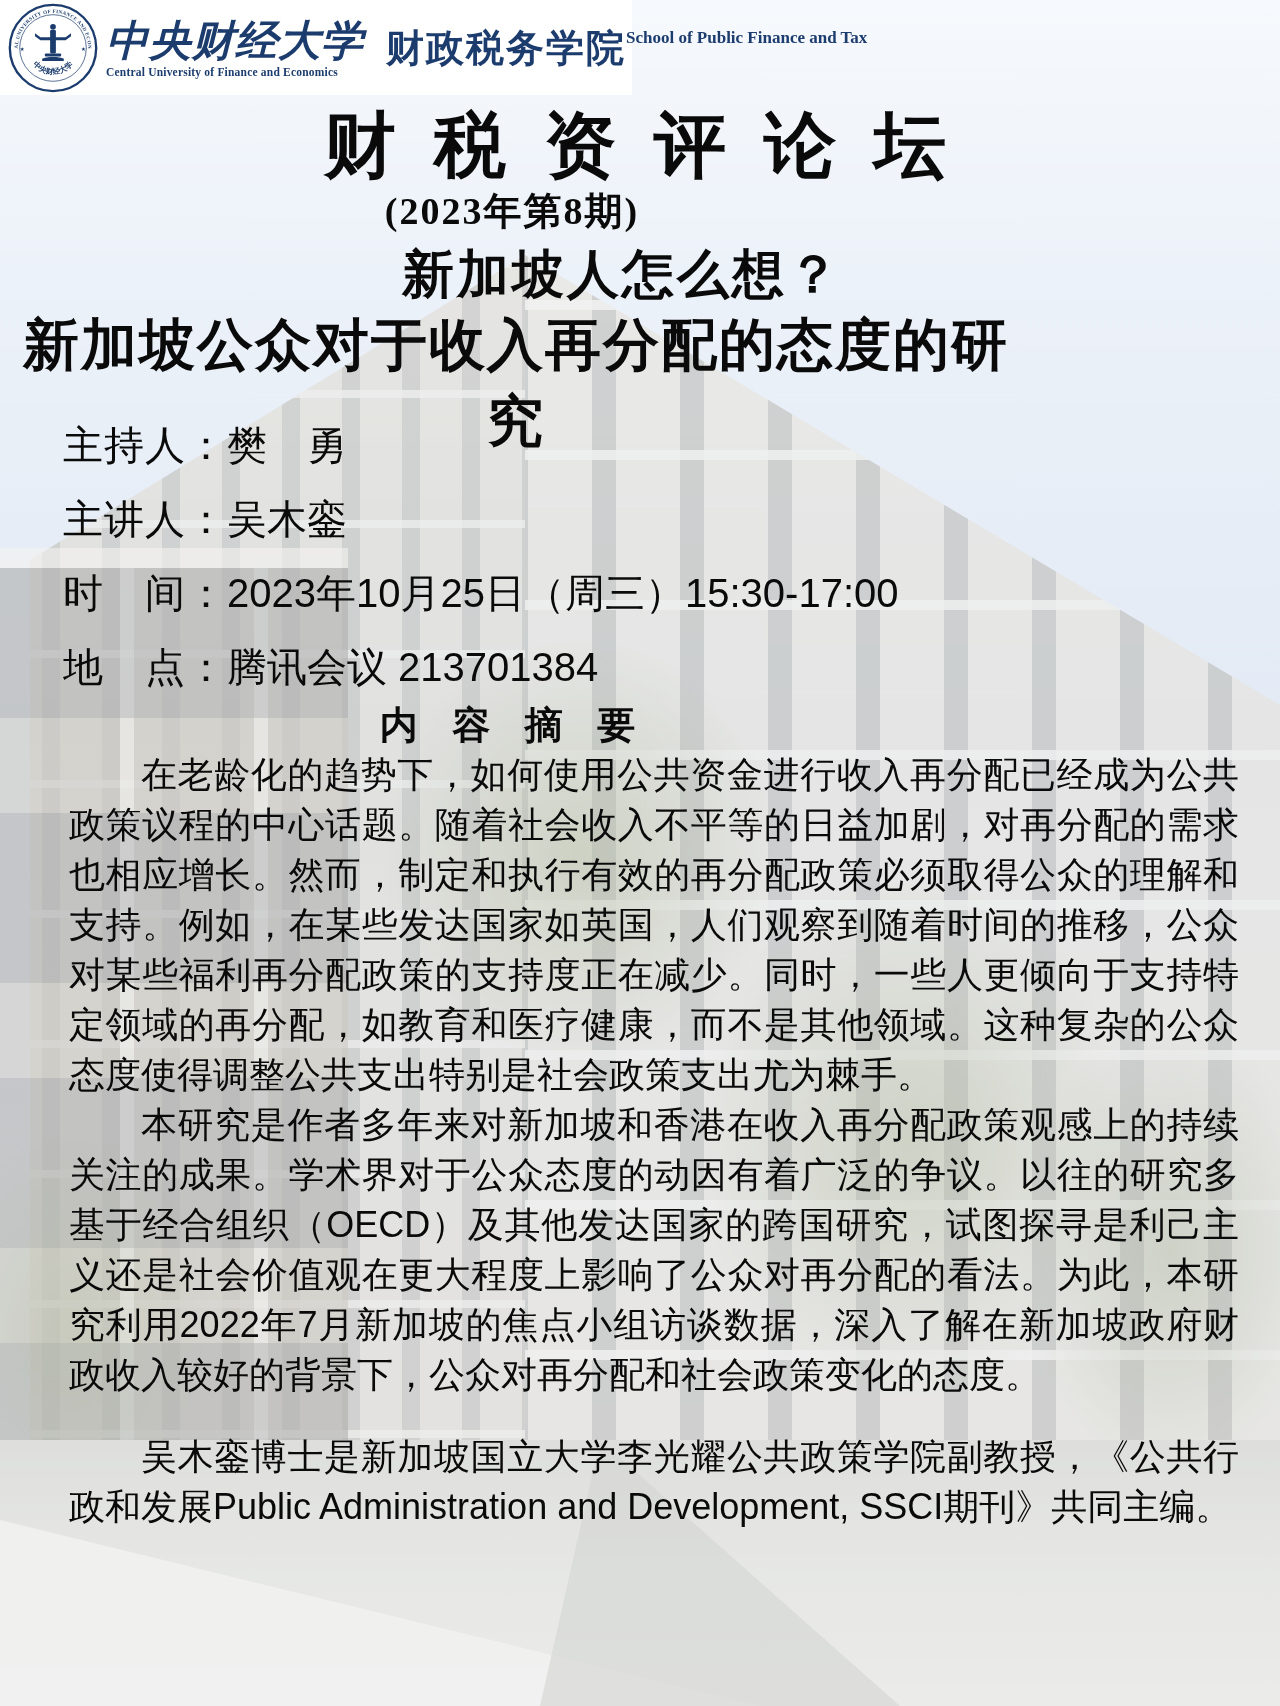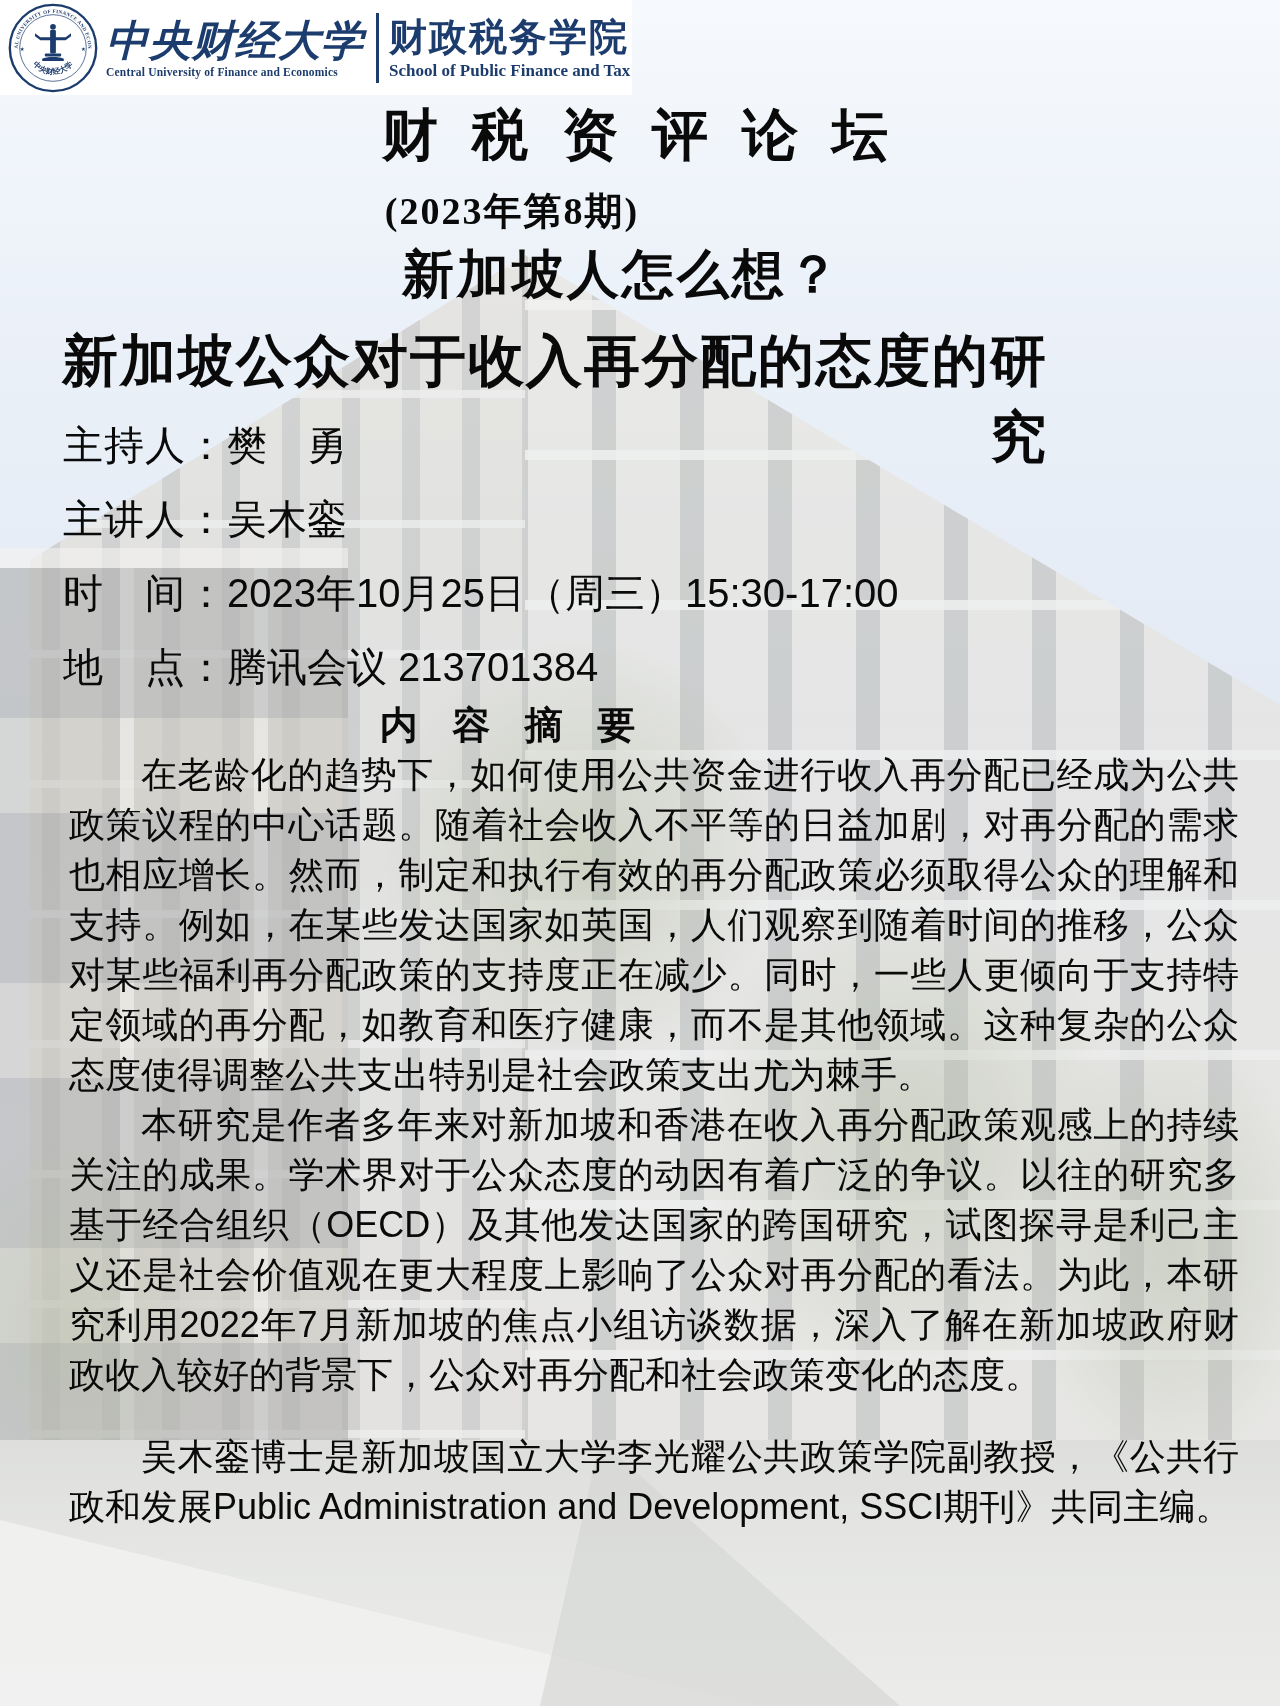--- a/index.html
+++ b/index.html
@@ -54,47 +54,47 @@
   .uni-block{display:flex;flex-direction:column;margin-left:8px;}
   .uni-cn{
     font-family:"Liberation Serif","DejaVu Serif",serif;font-weight:700;font-style:italic;
     font-size:42px;line-height:46px;color:var(--brand-navy);letter-spacing:1px;white-space:nowrap;
   }
   .uni-en{
     font-family:"Liberation Serif","DejaVu Serif",serif;font-weight:700;
     font-size:11.5px;color:var(--brand-navy);letter-spacing:.2px;white-space:nowrap;margin-top:2px;
   }
   .logo-divider{width:3px;height:70px;background:var(--brand-navy);margin:0 10px 0 12px;}
-  .school-block{display:flex;flex-direction:column;}
+  .school-block{display:flex;}
   .school-cn{
     font-weight:700;font-size:38px;line-height:44px;color:var(--brand-navy);letter-spacing:2px;white-space:nowrap;
   }
   .school-en{
     font-family:"Liberation Serif","DejaVu Serif",serif;font-weight:700;
     font-size:17px;color:var(--brand-navy);white-space:nowrap;margin-top:2px;
   }
 
   
   .content{position:absolute;inset:0;z-index:1;}
   .series-title{
     position:absolute;left:0;top:98px;width:1280px;margin:0;text-align:center;
     font-family:"Liberation Serif","DejaVu Serif",serif;font-weight:900;
-    font-size:56px;letter-spacing:10px;color:#0a0a0a;
+    font-size:72px;letter-spacing:10px;color:#0a0a0a;
   }
   .issue{
     position:absolute;left:0;top:186px;width:1024px;text-align:center;
     font-family:"Liberation Serif","DejaVu Serif",serif;font-weight:700;
     font-size:38px;letter-spacing:2px;
   }
   .talk-title-1{
     position:absolute;left:0;top:240px;width:1244px;margin:0;text-align:center;
     font-family:"Liberation Serif","DejaVu Serif",serif;font-weight:900;font-size:52px;letter-spacing:3px;
   }
   .talk-title-2{
-    position:absolute;left:0;top:308px;width:1032px;margin:16px;text-align:right;
+    position:absolute;left:0;top:308px;width:1032px;margin:0;text-align:center;
     font-family:"Liberation Serif","DejaVu Serif",serif;font-weight:900;font-size:56px;letter-spacing:2px;
   }
   .details{position:absolute;left:63px;top:418px;}
   .detail-row{height:74px;font-size:40px;font-weight:500;white-space:nowrap;}
   .detail-label{letter-spacing:1px;}
   .abstract-heading{
     position:absolute;left:0;top:700px;width:1027px;margin:0;text-align:center;
     font-size:38px;font-weight:700;letter-spacing:12px;
   }
   .abstract-body{

